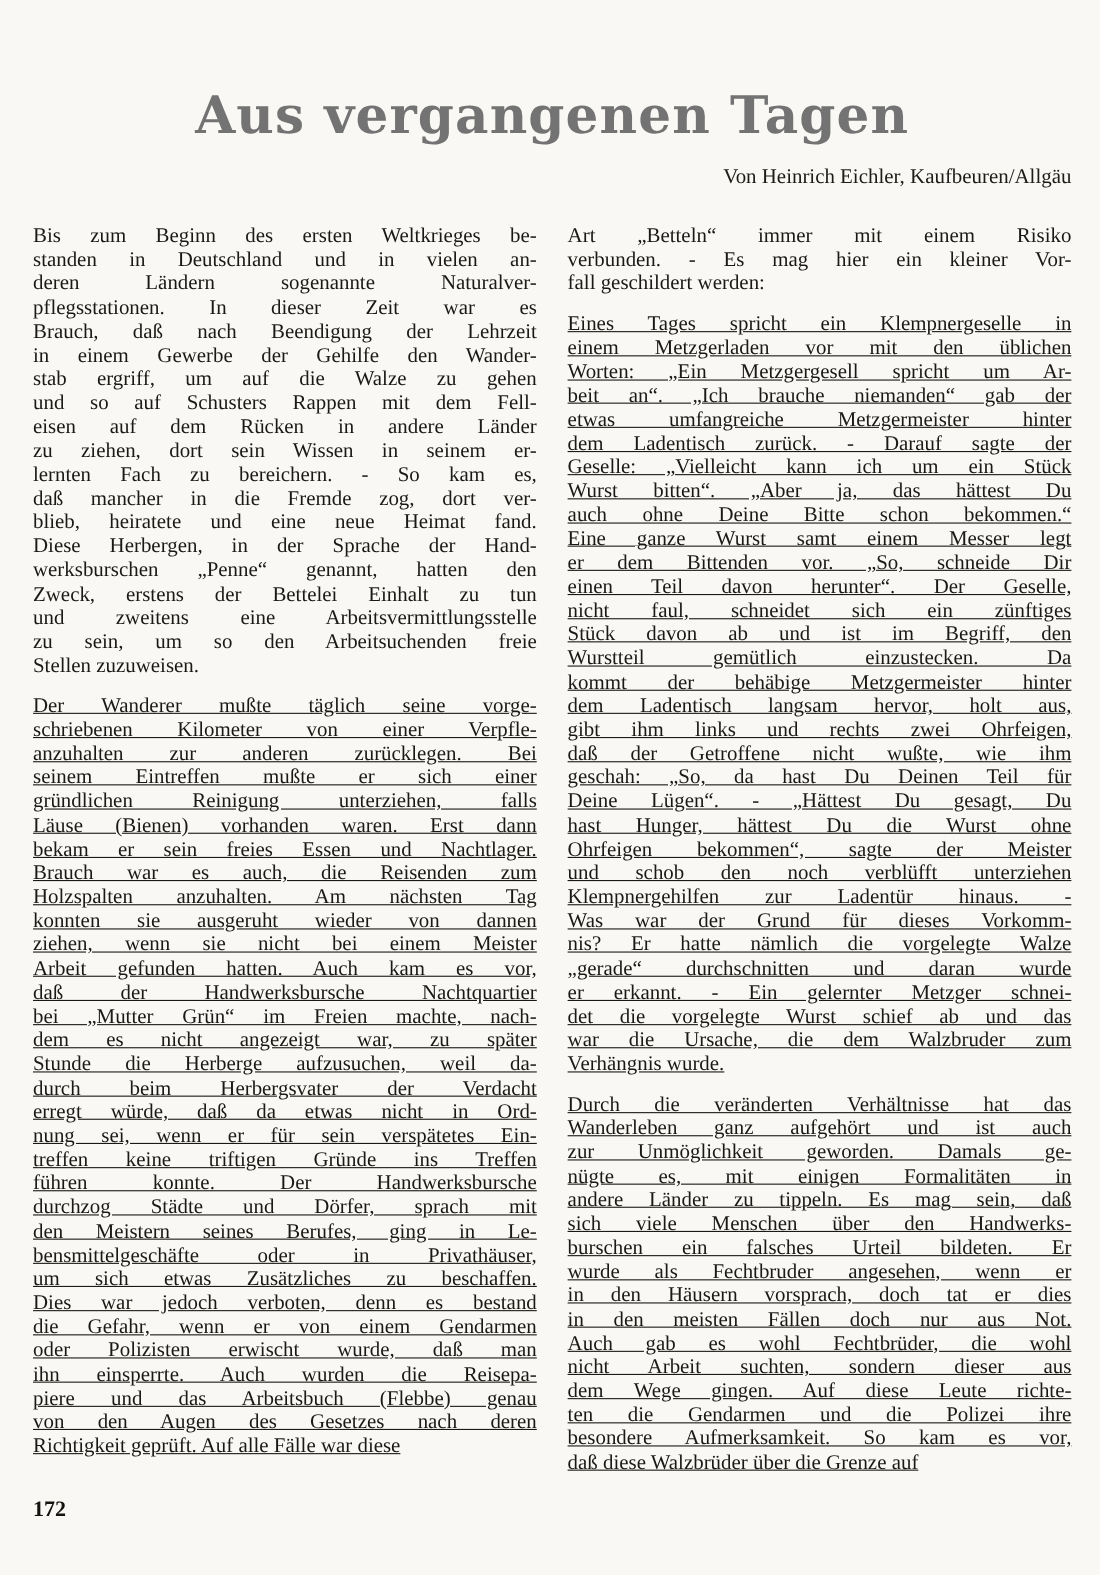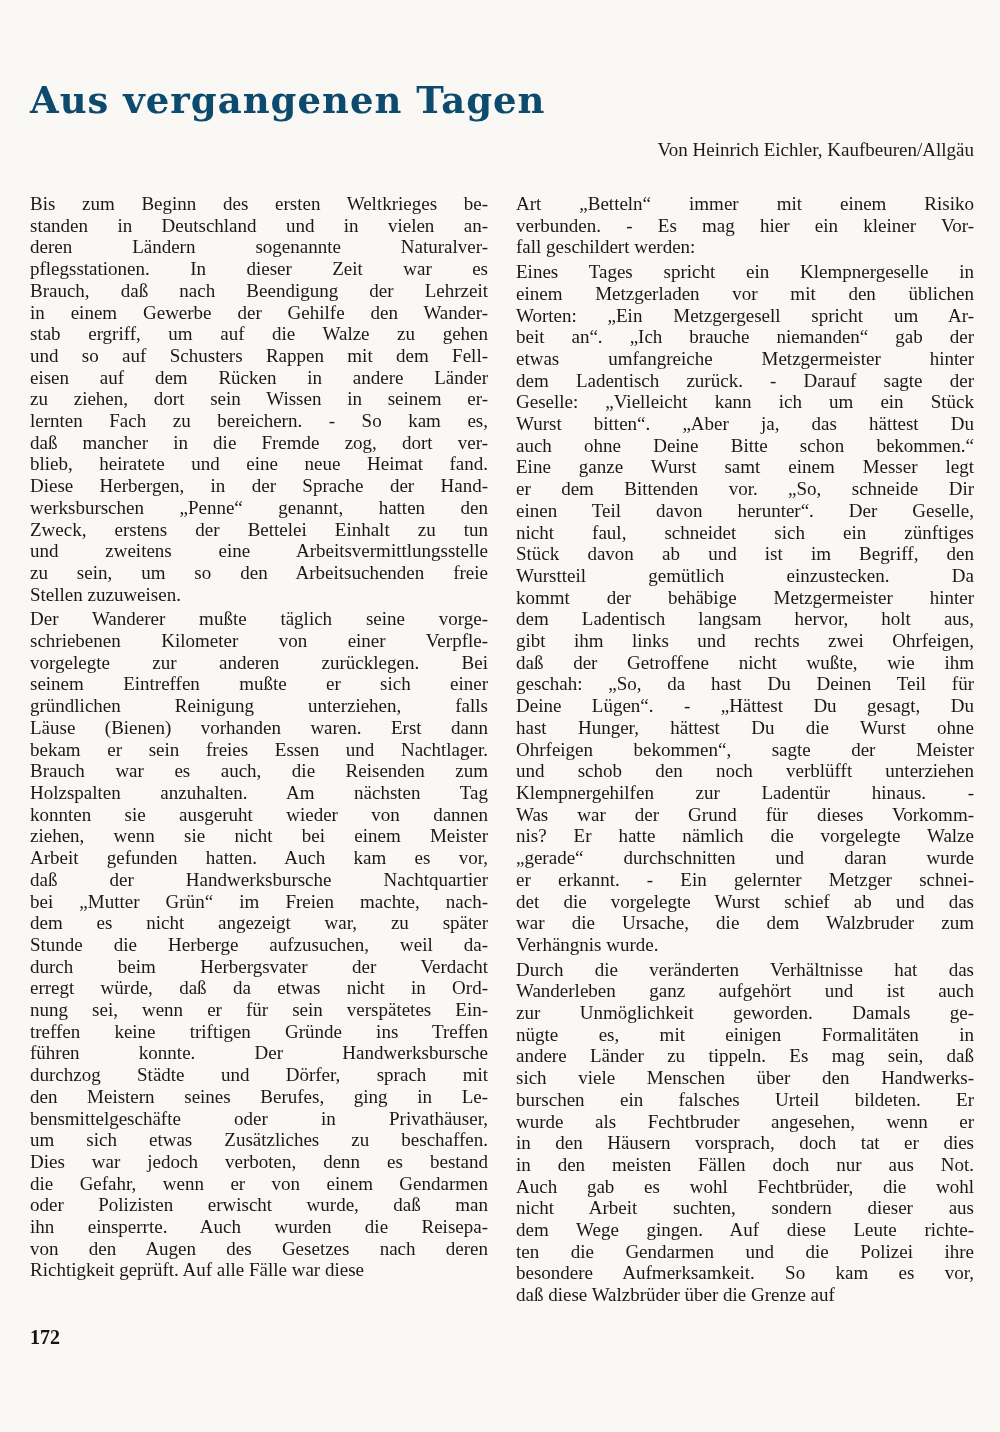--- a/index.html
+++ b/index.html
@@ -14,43 +14,45 @@
     font-family: "Liberation Serif", serif;
     overflow: hidden;
   }
   .page {
     box-sizing: border-box;
     width: 1000px;
     height: 1432px;
     padding: 78px 26px 0 30px;
   }
   .title {
+    text-align: center;
     font-family: "DejaVu Serif", serif;
     font-weight: bold;
-    font-size: 37px;
+    font-size: 47px;
     letter-spacing: 1px;
-    color: #0c4a6e;
+    color: #737373;
   }
   .byline {
     text-align: right;
     font-size: 19px;
     margin-top: 17px;
     color: #1c1b16;
   }
   .columns {
     display: flex;
     gap: 28px;
     margin-top: 32px;
   }
   .column {
     width: 458px;
     flex: 0 0 458px;
   }
   .paragraph + .paragraph {
-    margin-top: 3px;
+    margin-top: 15px;
+    text-decoration: underline;
   }
   .line {
     font-size: 19px;
     line-height: 21.7px;
     text-align: justify;
     text-align-last: justify;
     white-space: normal;
     color: #1a1915;
   }
   .line.last {
@@ -89,21 +91,21 @@
           <div class="line">Diese Herbergen, in der Sprache der Hand-</div>
           <div class="line">werksburschen „Penne“ genannt, hatten den</div>
           <div class="line">Zweck, erstens der Bettelei Einhalt zu tun</div>
           <div class="line">und zweitens eine Arbeitsvermittlungsstelle</div>
           <div class="line">zu sein, um so den Arbeitsuchenden freie</div>
           <div class="line last">Stellen zuzuweisen.</div>
         </div>
         <div class="paragraph">
           <div class="line">Der Wanderer mußte täglich seine vorge-</div>
           <div class="line">schriebenen Kilometer von einer Verpfle-</div>
-          <div class="line">vorgelegte zur anderen zurücklegen. Bei</div>
+          <div class="line">anzuhalten zur anderen zurücklegen. Bei</div>
           <div class="line">seinem Eintreffen mußte er sich einer</div>
           <div class="line">gründlichen Reinigung unterziehen, falls</div>
           <div class="line">Läuse (Bienen) vorhanden waren. Erst dann</div>
           <div class="line">bekam er sein freies Essen und Nachtlager.</div>
           <div class="line">Brauch war es auch, die Reisenden zum</div>
           <div class="line">Holzspalten anzuhalten. Am nächsten Tag</div>
           <div class="line">konnten sie ausgeruht wieder von dannen</div>
           <div class="line">ziehen, wenn sie nicht bei einem Meister</div>
           <div class="line">Arbeit gefunden hatten. Auch kam es vor,</div>
           <div class="line">daß der Handwerksbursche Nachtquartier</div>
@@ -116,20 +118,21 @@
           <div class="line">treffen keine triftigen Gründe ins Treffen</div>
           <div class="line">führen konnte. Der Handwerksbursche</div>
           <div class="line">durchzog Städte und Dörfer, sprach mit</div>
           <div class="line">den Meistern seines Berufes, ging in Le-</div>
           <div class="line">bensmittelgeschäfte oder in Privathäuser,</div>
           <div class="line">um sich etwas Zusätzliches zu beschaffen.</div>
           <div class="line">Dies war jedoch verboten, denn es bestand</div>
           <div class="line">die Gefahr, wenn er von einem Gendarmen</div>
           <div class="line">oder Polizisten erwischt wurde, daß man</div>
           <div class="line">ihn einsperrte. Auch wurden die Reisepa-</div>
+          <div class="line">piere und das Arbeitsbuch (Flebbe) genau</div>
           <div class="line">von den Augen des Gesetzes nach deren</div>
           <div class="line last">Richtigkeit geprüft. Auf alle Fälle war diese</div>
         </div>
       </div>
     <div class="column">
         <div class="paragraph">
           <div class="line">Art „Betteln“ immer mit einem Risiko</div>
           <div class="line">verbunden. - Es mag hier ein kleiner Vor-</div>
           <div class="line last">fall geschildert werden:</div>
         </div>

